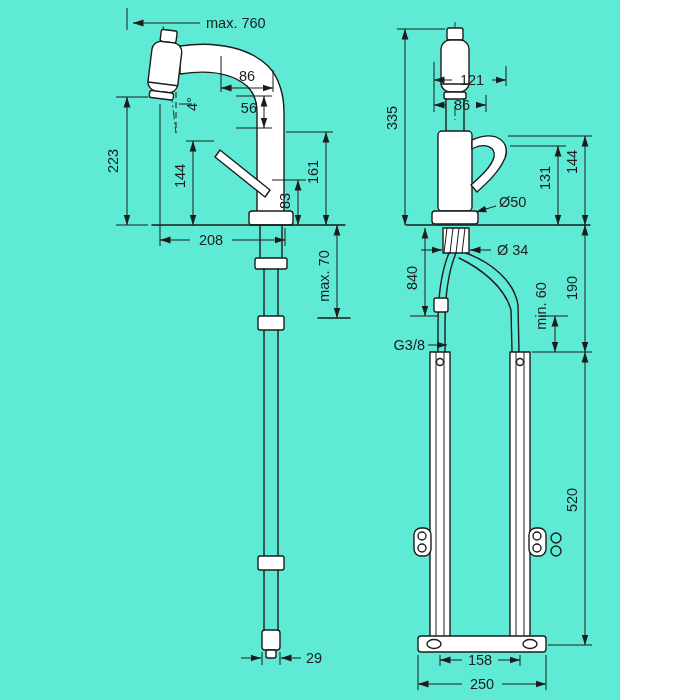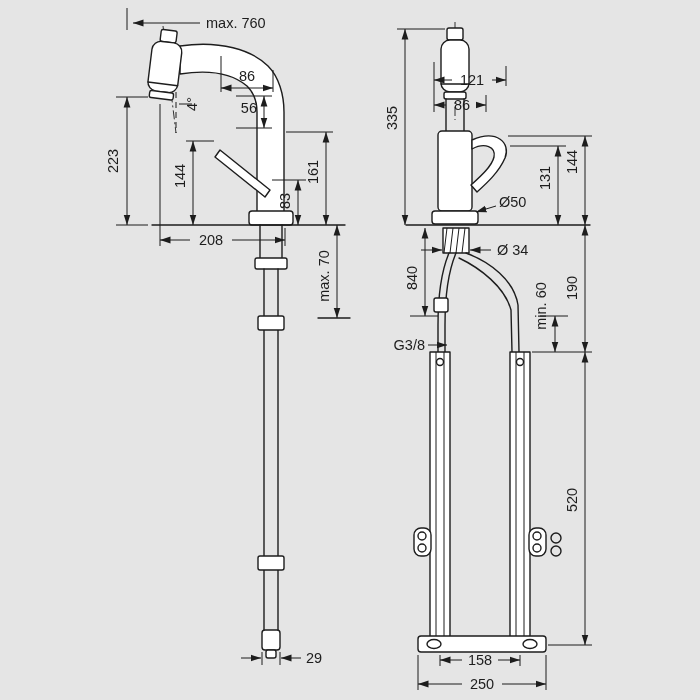--- a/index.html
+++ b/index.html
@@ -1,17 +1,17 @@
 <!DOCTYPE html>
 <html><head>
 <meta charset="utf-8">
 <style>
   html,body{margin:0;padding:0;background:#ffffff;}
   .canvas{
-    position:relative;width:700px;height:700px;background:#e5e5e5;
+    position:relative;width:620px;height:700px;background:#5eead4;
     font-family:"Liberation Sans", sans-serif;overflow:hidden;
   }
   svg{position:absolute;left:0;top:0;}
   svg text{
     font-family:"Liberation Sans", sans-serif;
     font-size:14.5px;fill:#1d1d1d;
   }
   .obj{stroke:#1d1d1d;stroke-width:1.4;fill:none;stroke-linecap:round;stroke-linejoin:round;}
   .objf{stroke:#1d1d1d;stroke-width:1.4;fill:#ffffff;stroke-linejoin:round;}
   .dim{stroke:#1d1d1d;stroke-width:1;fill:none;}

